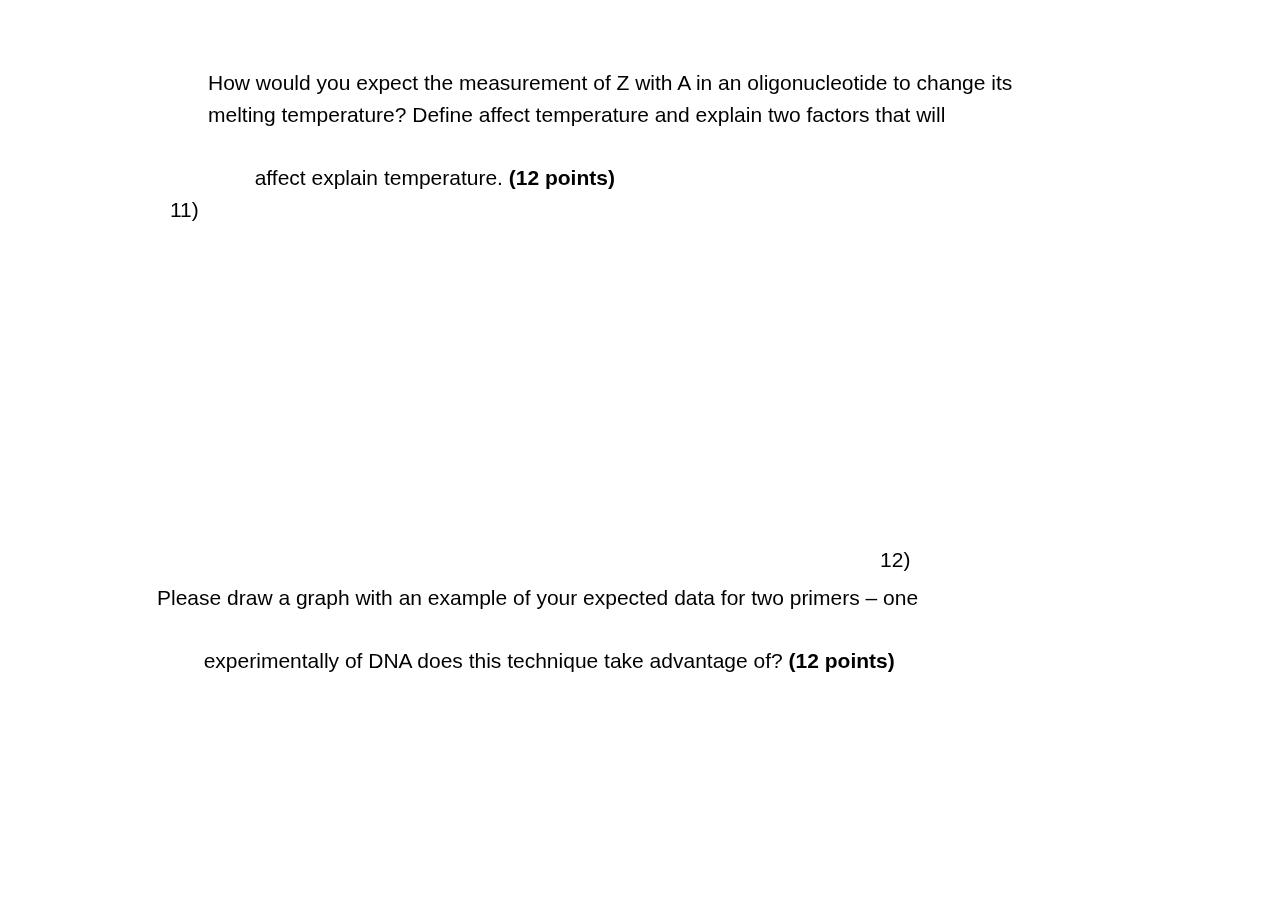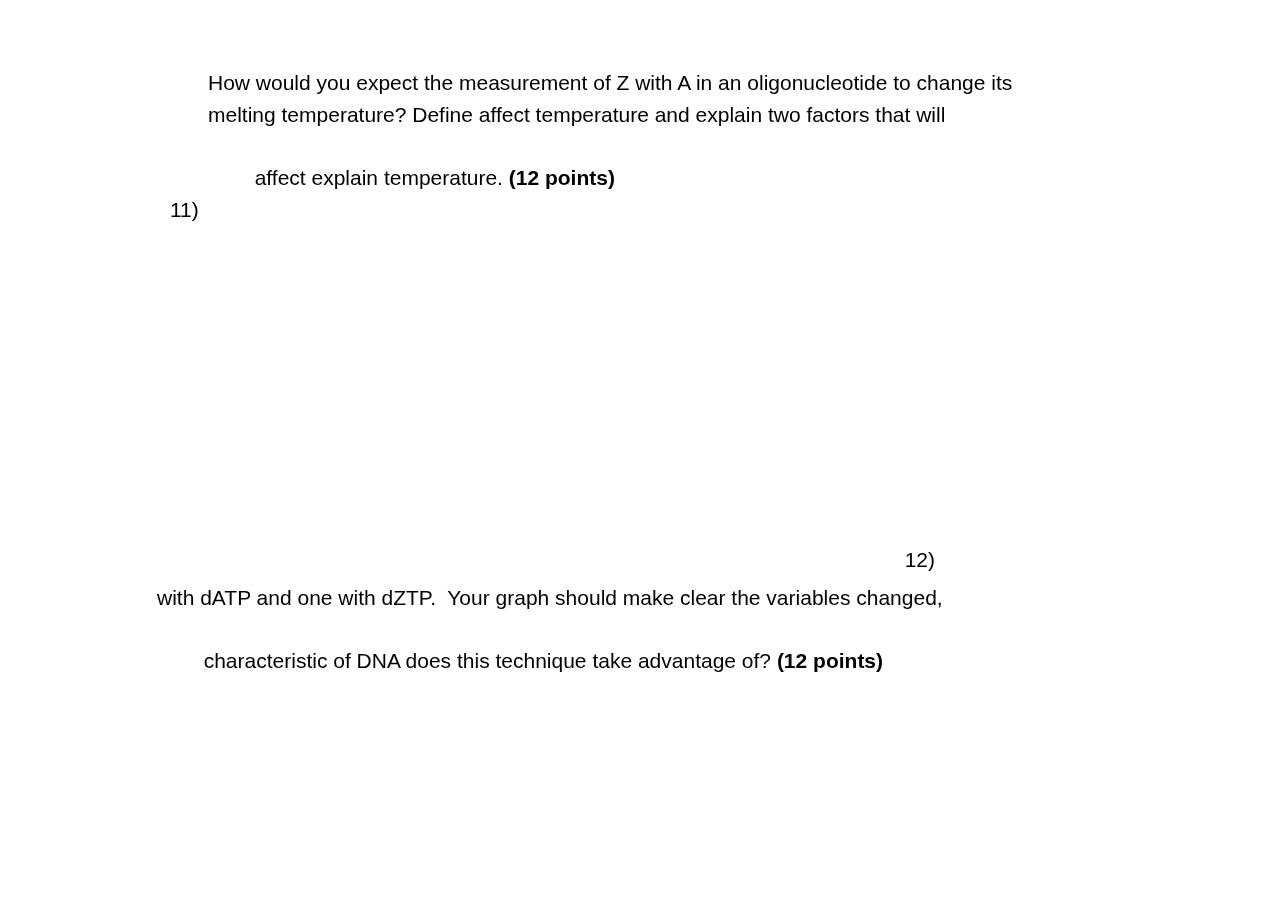--- a/index.html
+++ b/index.html
@@ -58,20 +58,20 @@
       <div class="qline">melting temperature? Define affect temperature and explain two factors that will</div>
       <div class="qline">
         <span>affect explain temperature. </span><span class="points">(12 points)</span>
       </div>
     </div>
   </div>
 
   <div class="question question-12">
     <span class="qnum">12)</span>
     <div class="qbody">
-      <div class="qline">with dATP and one with dZTP.  Your graph should make clear the variables changed,</div>
+      <div class="qline">Please draw a graph with an example of your expected data for two primers – one</div>
       <div class="qline">
-        <span>characteristic of DNA does this technique take advantage of? </span><span class="points">(12 points)</span>
+        <span>experimentally of DNA does this technique take advantage of? </span><span class="points">(12 points)</span>
       </div>
     </div>
   </div>
 
 </div>
 
 </body></html>

